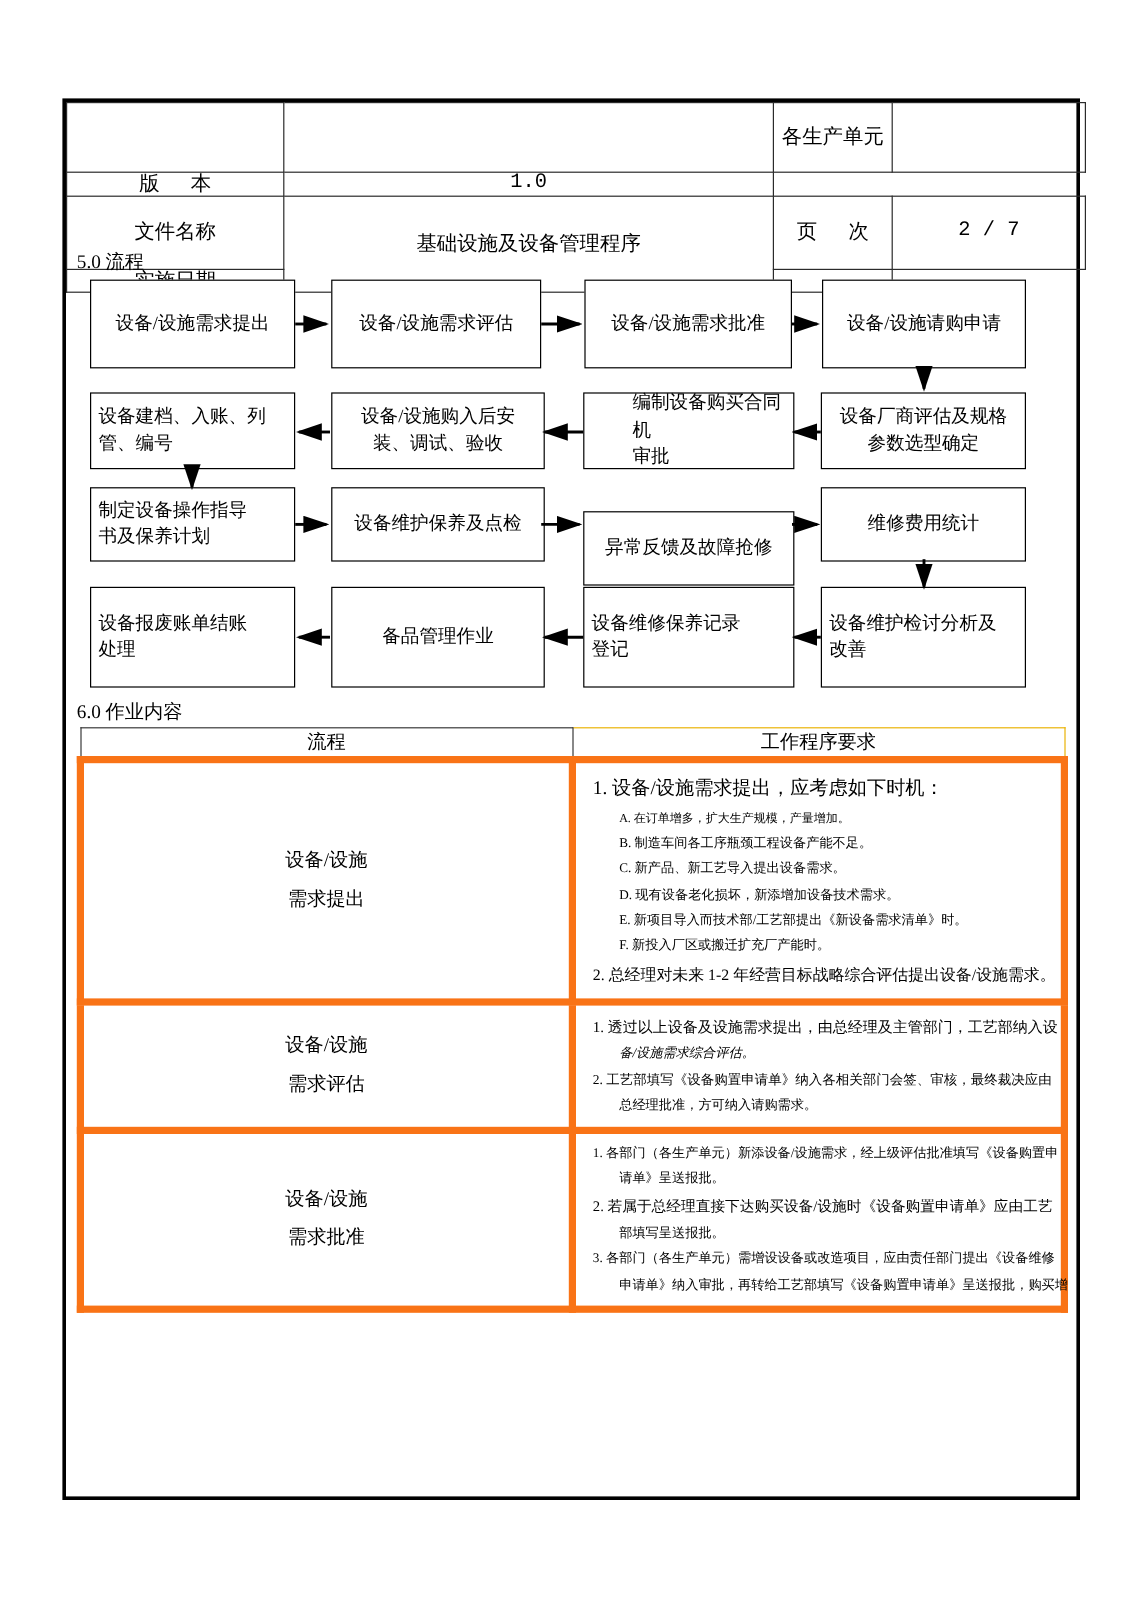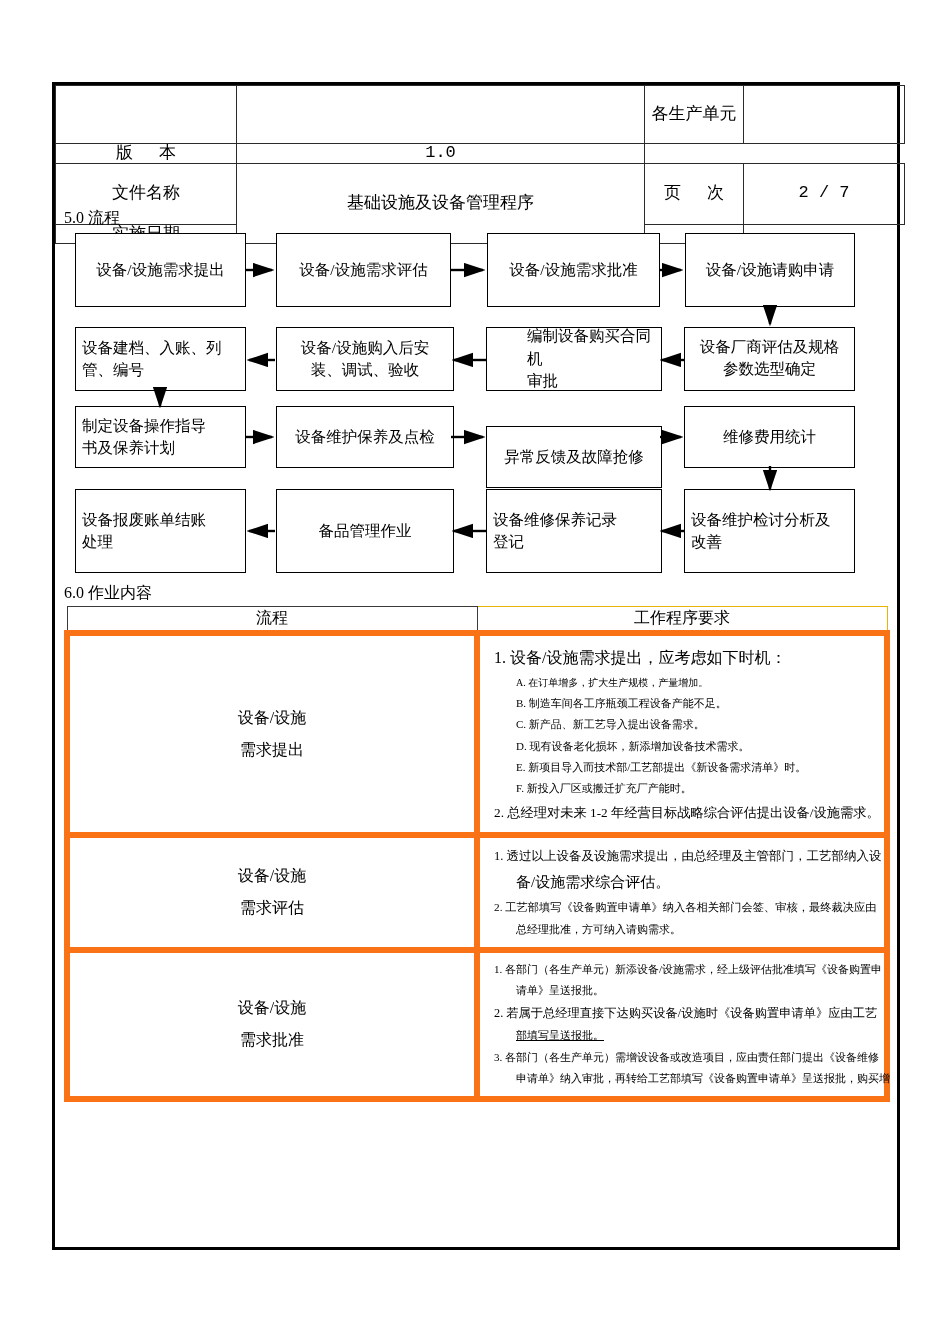--- a/index.html
+++ b/index.html
@@ -299,33 +299,33 @@
           <div class="req-line ind1" style="font-size: 13.25px;">2. 总经理对未来 1-2 年经营目标战略综合评估提出设备/设施需求。</div>
         </td>
       </tr>
       <tr>
         <td class="flow-col">
           <div>设备/设施</div>
           <div>需求评估</div>
         </td>
         <td class="req-col">
           <div class="req-line ind1" style="font-size: 12.5px;">1. 透过以上设备及设施需求提出，由总经理及主管部门，工艺部纳入设</div>
-          <div class="req-line ind2" style="font-size: 15px;">备/设施需求综合评估。</div>
+          <div class="req-line ind2" style="font-size: 11px; font-style: italic;">备/设施需求综合评估。</div>
           <div class="req-line ind1" style="font-size: 11.25px;">2. 工艺部填写《设备购置申请单》纳入各相关部门会签、审核，最终裁决应由</div>
           <div class="req-line ind2" style="font-size: 11px;">总经理批准，方可纳入请购需求。</div>
         </td>
       </tr>
       <tr>
         <td class="flow-col">
           <div>设备/设施</div>
           <div>需求批准</div>
         </td>
         <td class="req-col">
           <div class="req-line ind1" style="font-size: 11px;">1. 各部门（各生产单元）新添设备/设施需求，经上级评估批准填写《设备购置申</div>
           <div class="req-line ind2" style="font-size: 11px;">请单》呈送报批。</div>
           <div class="req-line ind1" style="font-size: 12.25px;">2. 若属于总经理直接下达购买设备/设施时《设备购置申请单》应由工艺</div>
-          <div class="req-line ind2" style="font-size: 11px; text-decoration: underline;">部填写呈送报批。</div>
+          <div class="req-line ind2" style="font-size: 11px;">部填写呈送报批。</div>
           <div class="req-line ind1" style="font-size: 11px;">3. 各部门（各生产单元）需增设设备或改造项目，应由责任部门提出《设备维修</div>
           <div class="req-line ind2" style="font-size: 11px;">申请单》纳入审批，再转给工艺部填写《设备购置申请单》呈送报批，购买增</div>
         </td>
       </tr>
     </tbody>
 </table>
 
 </body></html>

